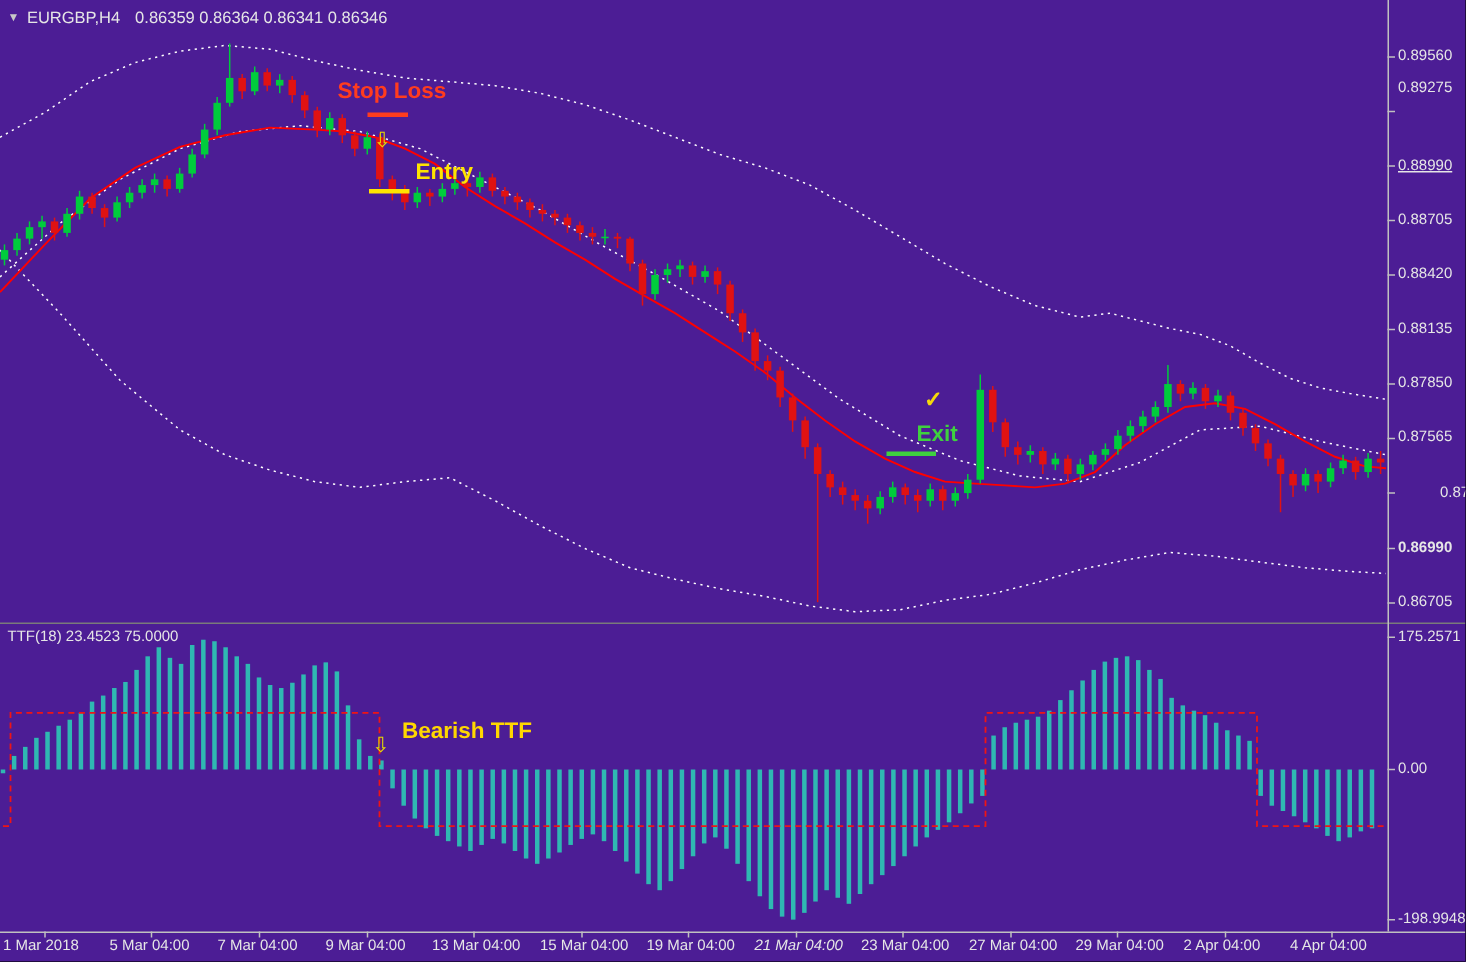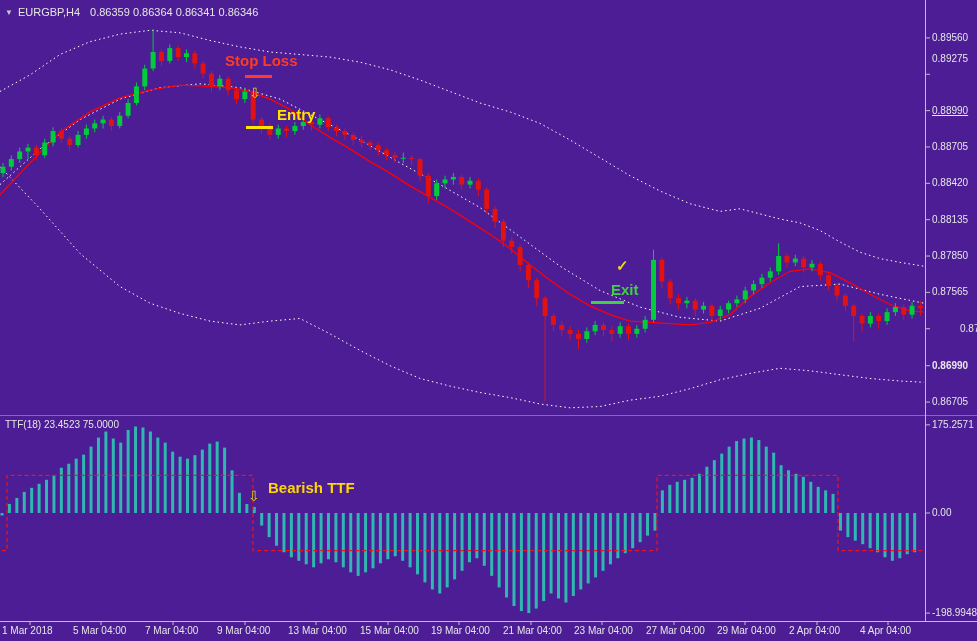--- a/index.html
+++ b/index.html
@@ -438,21 +438,21 @@
       <div class="ttf-axis-label" style="top: 607.094px;">-198.9948</div>
     </div>
   <div id="time-axis">
       <div class="date-label" style="left: 2px;">1 Mar 2018</div>
       <div class="date-label" style="left: 73px;">5 Mar 04:00</div>
       <div class="date-label" style="left: 145px;">7 Mar 04:00</div>
       <div class="date-label" style="left: 217px;">9 Mar 04:00</div>
       <div class="date-label" style="left: 288px; text-align: right;">13 Mar 04:00</div>
       <div class="date-label" style="left: 360px;">15 Mar 04:00</div>
       <div class="date-label" style="left: 431px;">19 Mar 04:00</div>
-      <div class="date-label" style="left: 503px;">21 Mar 04:00</div>
+      <div class="date-label" style="left: 503px; font-style: italic;">21 Mar 04:00</div>
       <div class="date-label" style="left: 574px;">23 Mar 04:00</div>
       <div class="date-label" style="left: 646px;">27 Mar 04:00</div>
       <div class="date-label" style="left: 717px;">29 Mar 04:00</div>
       <div class="date-label" style="left: 789px;">2 Apr 04:00</div>
       <div class="date-label" style="left: 860px; text-align: center;">4 Apr 04:00</div>
     </div>
 
   <div class="anno" id="a-stop_loss" style="left: 225px; top: 52px; color: rgb(255, 60, 30);">Stop Loss</div>
   <div class="anno-line" id="l-stop_loss" style="left: 245px; top: 75px; width: 27px; height: 3px; background: rgb(255, 60, 30);"></div>
 

